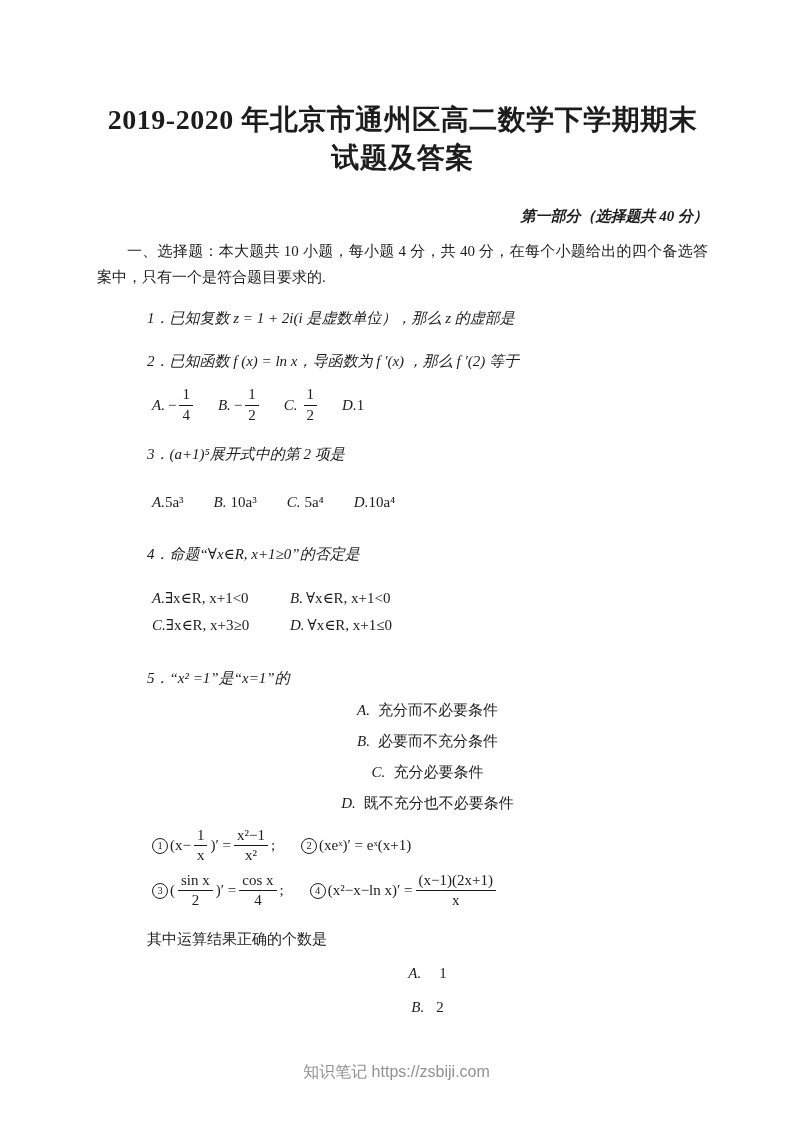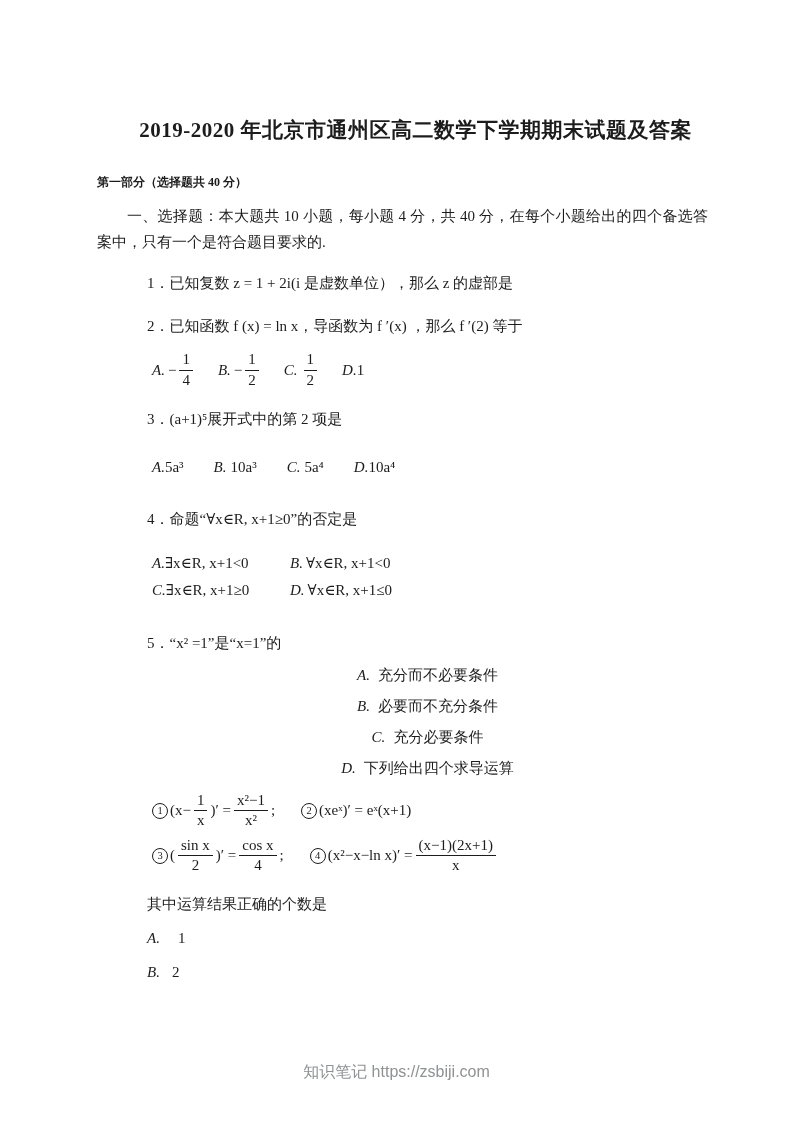--- a/index.html
+++ b/index.html
@@ -3,25 +3,25 @@
 <meta charset="utf-8">
 <style>
   html,body { margin:0; padding:0; background:#ffffff; }
   .page {
     position:relative; width:793px; height:1122px; overflow:hidden;
     background:#ffffff; box-sizing:border-box;
     padding:100px 85px 0 97px;
     font-family:"Liberation Serif","DejaVu Serif",serif;
     color:#1c1c1c; font-size:15px;
   }
-  .title { margin:16px; font-size:21px; font-weight:bold; text-align:right; letter-spacing:0.5px; }
-  .part  { margin:30px 0 0; font-size:12px; font-weight:bold; text-align:left; }
+  .title { margin:1px; font-size:28px; font-weight:bold; text-align:center; letter-spacing:0.5px; }
+  .part  { margin:30px 0 0; font-size:15px; font-weight:bold; text-align:right;font-style:italic; }
   .intro { margin:12px 0 0; line-height:26px; text-indent:2em; text-align:justify; }
 
-  .stem  { margin:0; padding-left:50px; }
+  .stem  { margin:0; padding-left:50px;font-style:italic; }
   .optrow { margin:0; padding-left:55px; }
   .opt { display:inline-block; white-space:pre; }
   .ol  { font-style:italic; margin-right:6px; }
 
   
   .opts-q1 .ol { margin-right:16px; }
   .w-a { width:113px; } .w-b { width:137px; } .w-c { width:135px; }
 
   
   .optrow-q2 { display:flex; align-items:center; height:46px; }
@@ -44,21 +44,21 @@
 
   .eq { display:flex; align-items:center; height:45px; padding-left:55px; }
   .eq span { white-space:pre; }
   .eqgap { display:inline-block; width:26px; }
   .circ {
     display:inline-block; width:14px; height:14px; line-height:14px;
     border:1px solid #1c1c1c; border-radius:50%; text-align:center;
     font-size:10.5px; margin-right:2px; flex:none;
   }
   .tail { margin:17px 0 0; padding-left:50px; }
-  .abopt { margin:14px 0 0; padding-left:50px; }
+  .abopt { margin:14px 0 0; padding-left:50px;text-align:center; }
   .abopt .ol { margin-right:18px; }
 
   .footer {
     position:absolute; left:0; right:0; top:1062px; text-align:center;
     font-family:"Liberation Sans","DejaVu Sans",sans-serif;
     font-size:16px; color:#8f9193;
   }
 </style>
 </head>
 <body>
@@ -82,28 +82,28 @@
   </div>
 
   <p class="stem" style="margin-top:17px">3．(a+1)⁵展开式中的第 2 项是</p>
   <p class="optrow opts-q3" style="margin-top:30px">
     <span class="opt"><i class="ol" style="margin-right:0">A.</i><span>5a³</span></span><span class="opt"><i class="ol">B.</i><span>10a³</span></span><span class="opt"><i class="ol">C.</i><span>5a⁴</span></span><span class="opt"><i class="ol" style="margin-right:0">D.</i><span>10a⁴</span></span>
   </p>
 
   <p class="stem" style="margin-top:34px">4．命题“∀x∈R, x+1≥0”的否定是</p>
   <p class="optrow optrow-q4" style="margin-top:21px">
     <span class="opt col1"><i class="ol" style="margin-right:0">A.</i><span>∃x∈R, x+1&lt;0</span></span><span class="opt"><i class="ol">B.</i><span>∀x∈R, x+1&lt;0</span></span><br>
-    <span class="opt col1"><i class="ol" style="margin-right:0">C.</i><span>∃x∈R, x+1≥0</span></span><span class="opt"><i class="ol">D.</i><span>∀x∈R, x+1≤0</span></span>
+    <span class="opt col1"><i class="ol" style="margin-right:0">C.</i><span>∃x∈R, x+3≥0</span></span><span class="opt"><i class="ol">D.</i><span>∀x∈R, x+1≤0</span></span>
   </p>
 
   <p class="stem" style="margin-top:30px">5．“x² =1”是“x=1”的</p>
   <p class="q5opt" style="margin-top:13px"><i class="ol">A.</i><span>充分而不必要条件</span></p>
   <p class="q5opt"><i class="ol">B.</i><span>必要而不充分条件</span></p>
   <p class="q5opt"><i class="ol">C.</i><span>充分必要条件</span></p>
-  <p class="q5opt"><i class="ol">D.</i><span>下列给出四个求导运算</span></p>
+  <p class="q5opt"><i class="ol">D.</i><span>既不充分也不必要条件</span></p>
 
 
   <div class="eq" style="margin-top:10px">
     <span class="circ">1</span>
     <span>(x−</span>
     <span class="frac"><span class="num">1</span><span class="den">x</span></span>
     <span>)′ =</span>
     <span class="frac"><span class="num">x²−1</span><span class="den">x²</span></span>
     <span>;</span>
     <span class="eqgap"></span>

